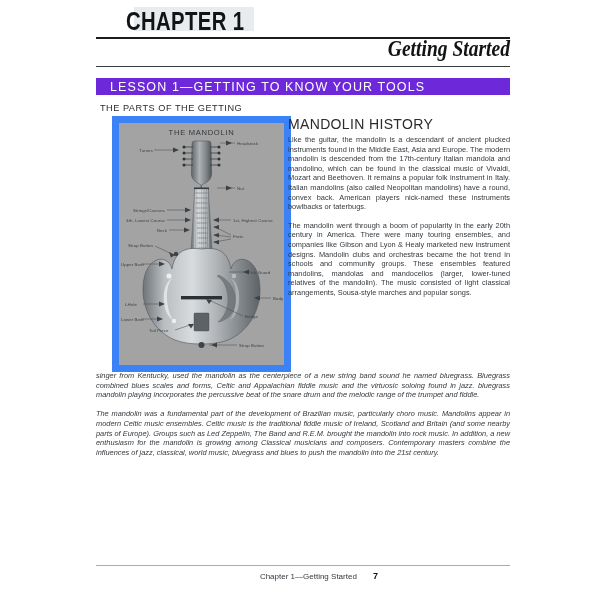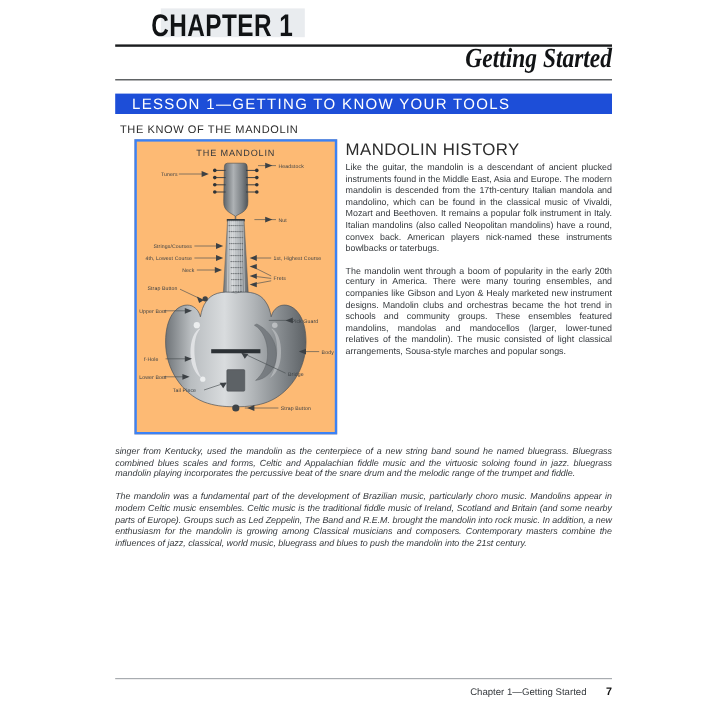--- a/index.html
+++ b/index.html
@@ -49,43 +49,43 @@
     white-space:nowrap;
   }
   .rule-sub{
     position:absolute;left:96px;top:66px;width:414px;height:1px;
     background:#3a3d40;
   }
 
   
   .lesson-banner{
     position:absolute;left:96px;top:78px;width:414px;height:17px;
-    background:#1d4ed8;
+    background:#6d28d9;
   }
   .lesson-banner-text{
     position:absolute;left:14px;top:2px;
     font-size:12.5px;
     letter-spacing:1.1px;
     color:#ffffff;
     white-space:nowrap;
     font-family:"Liberation Sans", sans-serif;
   }
 
   
   .section-head{
     position:absolute;left:100px;top:103px;
     font-size:9.2px;letter-spacing:0.5px;color:#2b2b2b;
     white-space:nowrap;
   }
 
   
   .diagram-box{
     position:absolute;left:112px;top:116px;width:165px;height:242px;
-    border:2px solid #3b82f6;
-    background:#fdba74;
+    border:7px solid #3b82f6;
+    background:#a3a3a3;
   }
   .diagram-title{
     position:absolute;left:0;top:5px;width:165px;text-align:center;
     font-size:7.6px;letter-spacing:0.7px;color:#34383c;
   }
   .mando-svg{position:absolute;left:0;top:0;}
   .lbl{
     position:absolute;font-size:4.3px;color:#3c4044;
     white-space:nowrap;letter-spacing:0.1px;
     font-family:"Liberation Sans", sans-serif;
@@ -112,22 +112,22 @@
     font-size:7.4px;line-height:9.7px;text-align:justify;color:#34383c;
     margin:0 0 9px 0;
   }
 
   
   .rule-foot{
     position:absolute;left:96px;top:565px;width:414px;height:1px;
     background:#a8acb0;
   }
   .footer{
-    position:absolute;left:96px;top:571px;width:414px;
-    text-align:right;font-size:8px;color:#34383c;
+    position:absolute;left:112px;top:571px;width:414px;
+    text-align:center;font-size:8px;color:#34383c;
   }
   .footer .chap{margin-right:14px;}
   .footer .pg{font-weight:bold;font-size:9px;color:#111;}
 </style>
 </head>
 <body>
 
 <div class="page">
 
   <div class="chapter-head">
@@ -136,21 +136,21 @@
     <div class="rule-top"></div>
   </div>
 
   <div class="subtitle">Getting Started</div>
   <div class="rule-sub"></div>
 
   <div class="lesson-banner">
     <div class="lesson-banner-text">LESSON 1—GETTING TO KNOW YOUR TOOLS</div>
   </div>
 
-  <div class="section-head">THE KNOW OF THE MANDOLIN</div>
+  <div class="section-head">THE PARTS OF THE GETTING</div>
 
   <div class="diagram-box">
     <div class="diagram-title">THE MANDOLIN</div>
 
     <svg class="mando-svg" width="165" height="242" viewBox="0 0 165 242">
       <defs>
         <linearGradient id="bodyg" x1="0" y1="0" x2="1" y2="0">
           <stop offset="0%" stop-color="#6f7478"></stop>
           <stop offset="18%" stop-color="#b9bdc0"></stop>
           <stop offset="42%" stop-color="#d9dcde"></stop>

